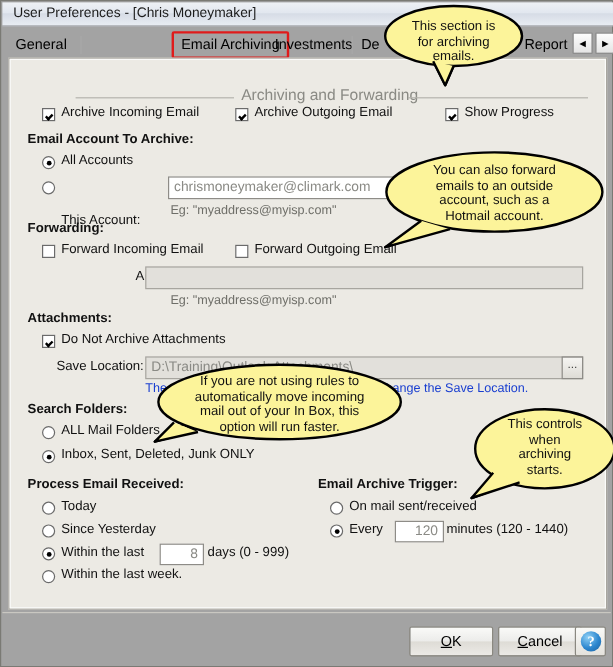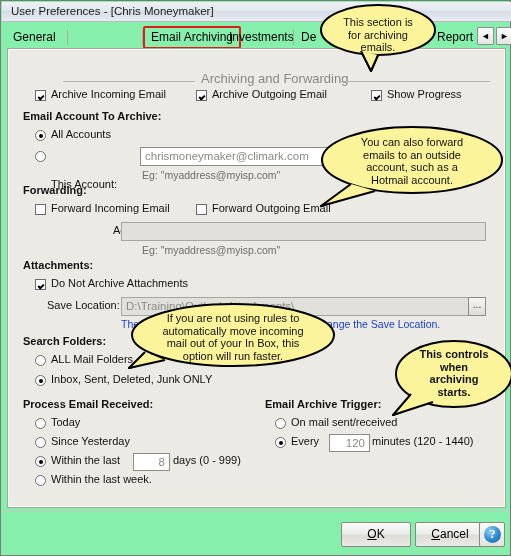--- a/index.html
+++ b/index.html
@@ -5,21 +5,21 @@
   html,body{margin:0;padding:0;}
   body{
     width:511px;height:556px;overflow:hidden;
     font-family:"Liberation Sans",sans-serif;
     font-size:11px;
     background:#f0f0f0;
     -webkit-font-smoothing:none;
   }
   #window{
     position:relative;width:511px;height:556px;box-sizing:border-box;
-    background:#86efac;
+    background:#a3a3a3;
     border:1px solid #7a7a74;
   }
   
   #titlebar{
     position:absolute;left:1px;top:1px;width:509px;height:20px;
     background:linear-gradient(to bottom,#eef1f5 0%,#e2e7ef 45%,#d6dce6 50%,#e8ecf2 100%);
     border-bottom:1px solid #b9bcc2;
     box-sizing:border-box;
   }
   #titletext{
@@ -280,21 +280,21 @@
       <path d="M 24 52 L 0 66 L 34 57 Z" fill="#fcf49a" stroke="#000" stroke-width="2" stroke-linejoin="round"></path>
       <ellipse cx="104" cy="33" rx="101" ry="31" fill="#fcf49a" stroke="#000" stroke-width="2"></ellipse>
       <path d="M 16 50 L 0 66 L 36 58" fill="#fcf49a" stroke="#000" stroke-width="2" stroke-linejoin="round"></path>
     </svg>
     <div class="ctext" style="left:10px;top:10px;width:188px;">If you are not using rules to
 automatically move incoming
 mail out of your In Box, this
 option will run faster.</div>
   </div>
 
-  <div class="callout" style="left:392px;top:338px;width:112px;height:74px;font-weight:bold;">
+  <div class="callout" style="left:392px;top:338px;width:112px;height:74px;">
     <svg width="122" height="88" viewBox="0 0 122 88">
       <path d="M 26 58 L 0 76 L 38 62 Z" fill="#fcf49a" stroke="#000" stroke-width="2" stroke-linejoin="round"></path>
       <ellipse cx="61" cy="35" rx="58" ry="33" fill="#fcf49a" stroke="#000" stroke-width="2"></ellipse>
       <path d="M 18 55 L 0 76 L 40 63" fill="#fcf49a" stroke="#000" stroke-width="2" stroke-linejoin="round"></path>
     </svg>
     <div class="ctext" style="left:8px;top:9px;width:106px;">This controls
 when
 archiving
 starts.</div>
   </div>

